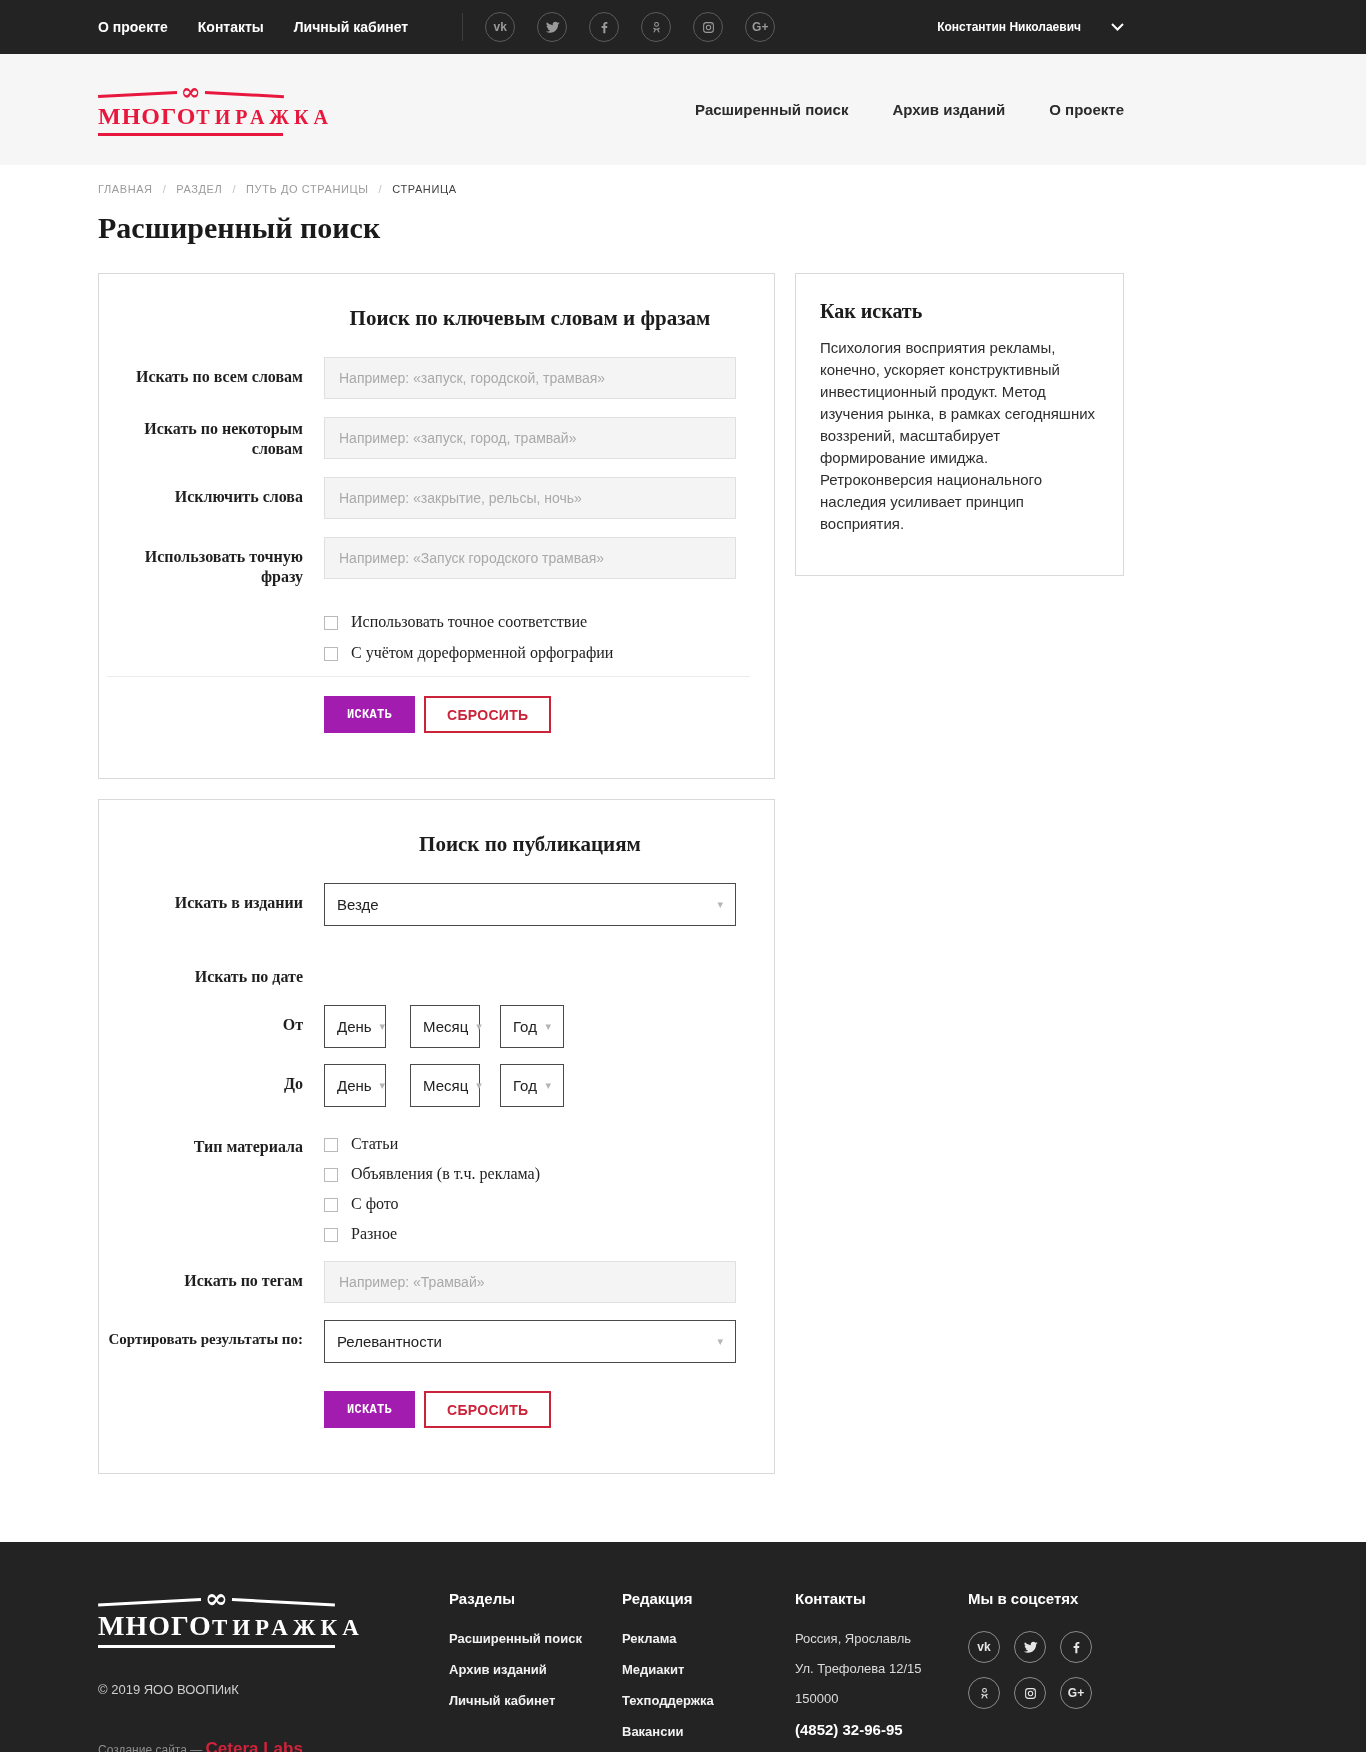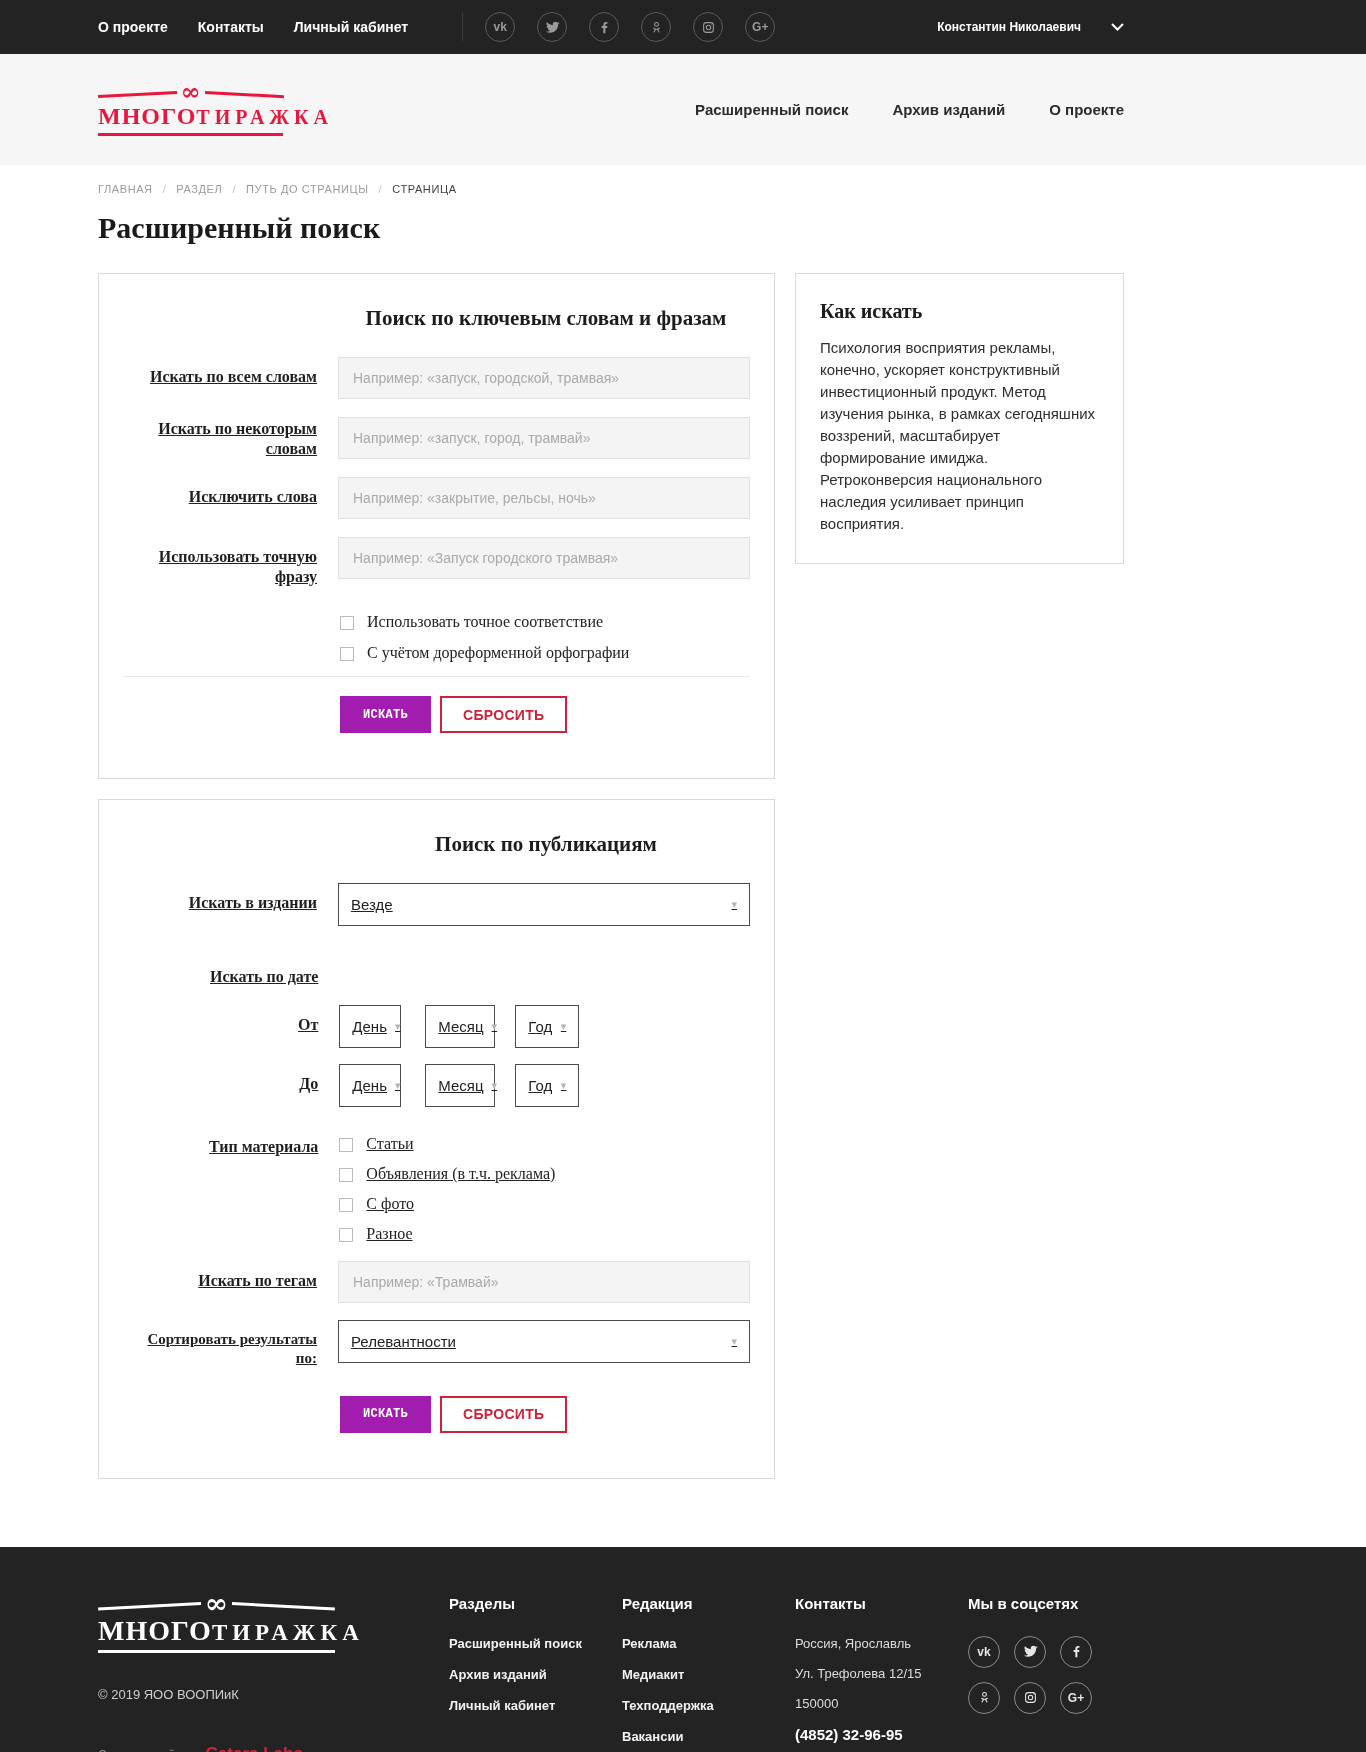--- a/index.html
+++ b/index.html
@@ -52,29 +52,29 @@
   .breadcrumb .bc-item.last { color:#3f3f3f; }
   .page-title {
     font-family:"Liberation Serif","DejaVu Serif",serif;
     font-size:30px; font-weight:bold; color:#1a1a1a;
     margin:16px 0 0 0;
   }
 
   
   .main-wrap { display:flex; gap:20px; margin-top:28px; align-items:flex-start; }
   .card { border:1px solid #d9d9d9; background:#fff; }
-  .card-form { width:677px; padding:24px 24px 45px 24px; }
-  .card-side { width:329px; padding:26px 24px 28px 24px; }
+  .card-form { width:677px; padding:24px 24px 45px 8px; }
+  .card-side { width:329px; padding:26px 24px 40px 24px; }
 
   .form-title {
     font-family:"Liberation Serif","DejaVu Serif",serif;
     font-size:21px; font-weight:bold; color:#1c1c1c;
     margin:8px 0 26px 217px; width:412px; text-align:center; white-space:nowrap;
   }
-  .frow { display:flex; margin-bottom:18px;text-decoration:underline; }
+  .frow { display:flex; margin-bottom:18px; }
   .flabel {
     width:196px; margin-right:21px; text-align:right;
     font-family:"Liberation Serif","DejaVu Serif",serif;
     font-weight:bold; font-size:16px; color:#1f1f1f; line-height:1.25;
     padding-top:10px;
   }
   .flabel.tight { padding-top:2px; }
   .ffield { width:412px; }
   input.tinput {
     width:412px; height:42px; background:#f4f4f4; border:1px solid #e0e0e0;

